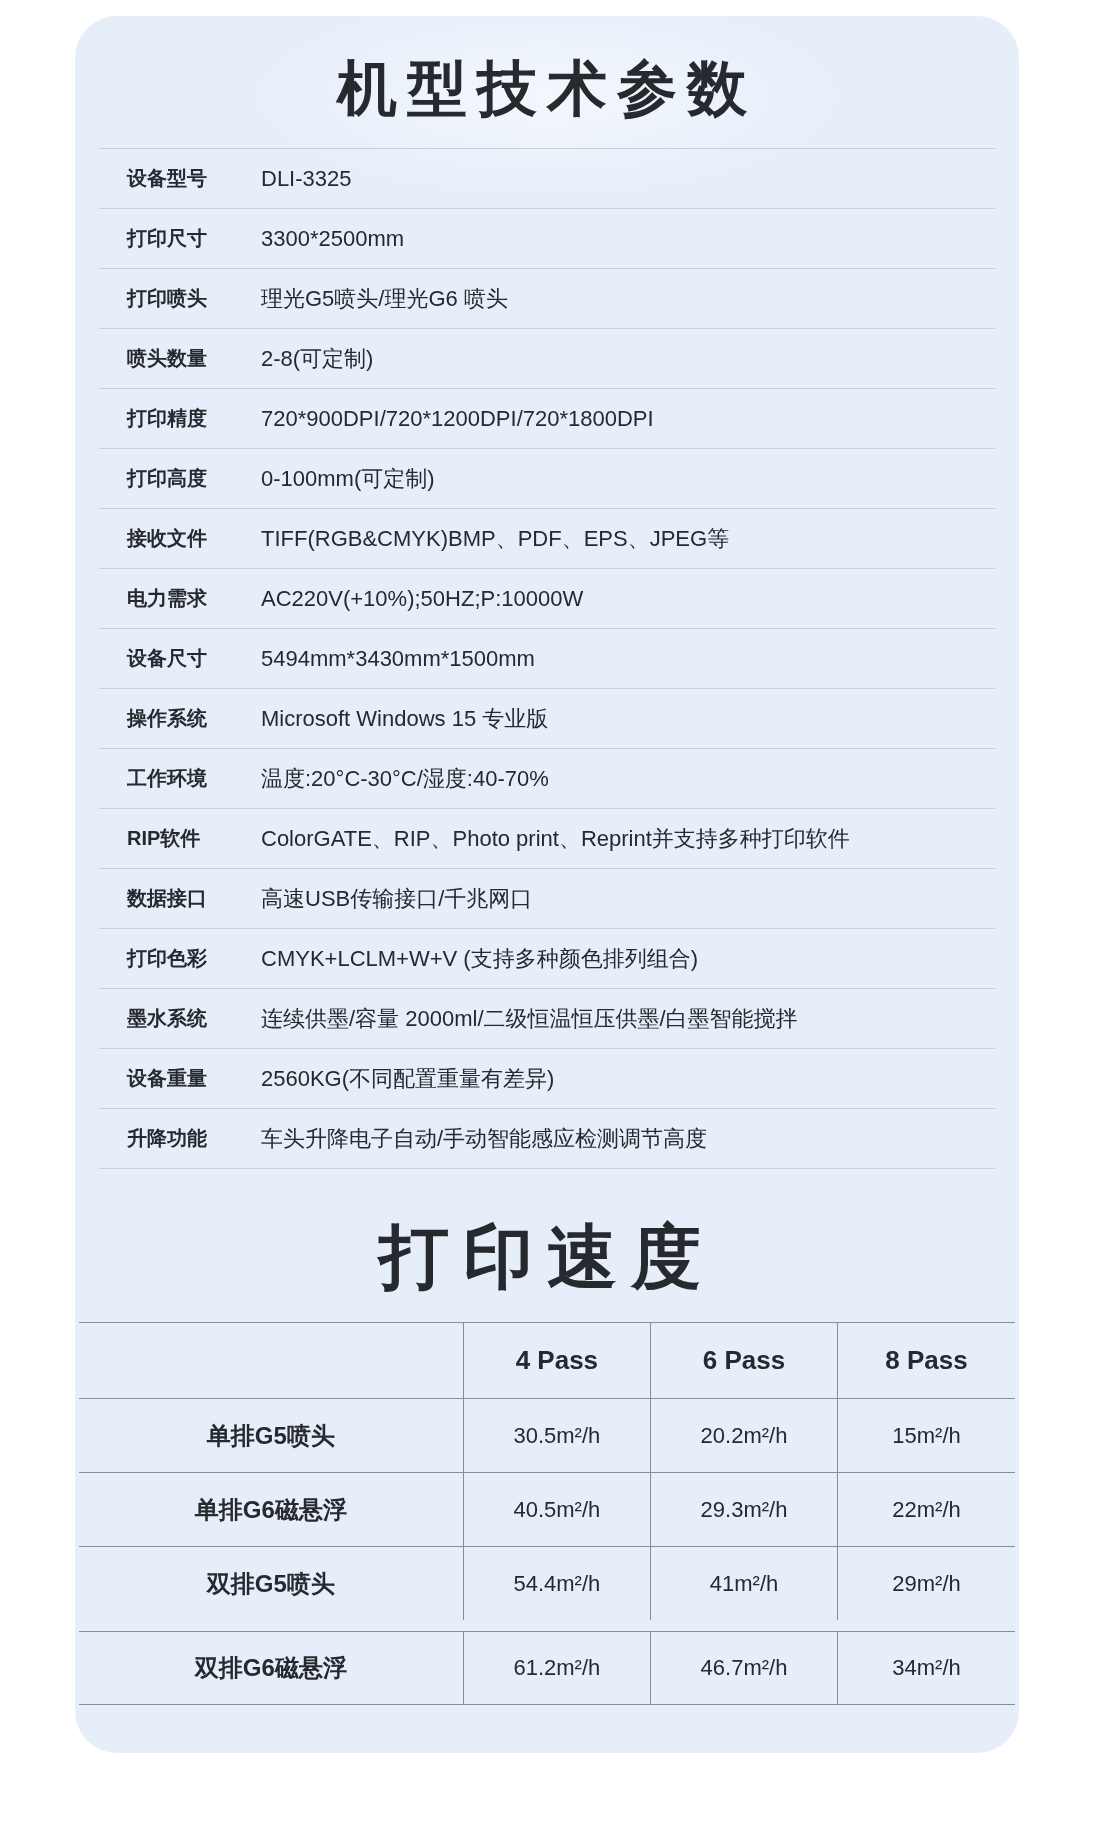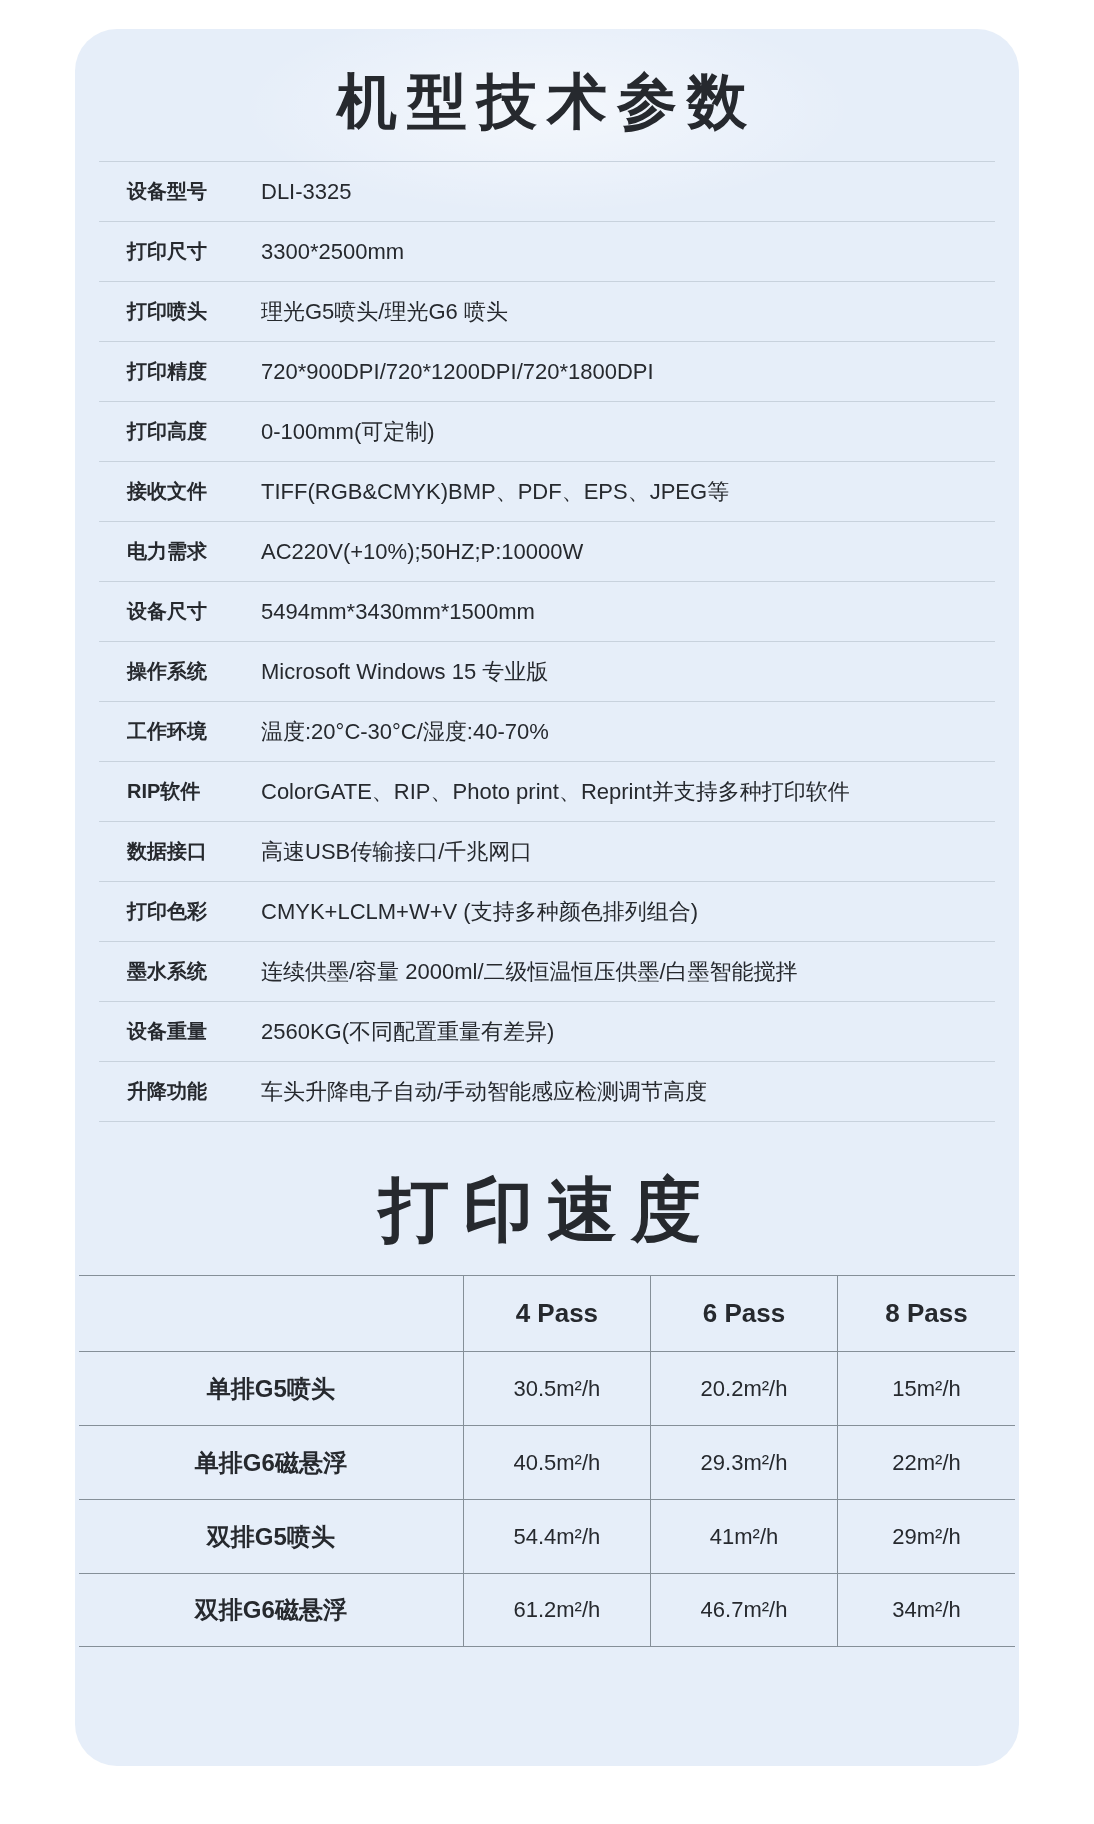--- a/index.html
+++ b/index.html
@@ -12,21 +12,21 @@
   *{box-sizing:border-box;}
   html,body{margin:0;padding:0;}
   body{
     width:1094px;height:1824px;overflow:hidden;
     background:var(--bg);
     font-family:"Liberation Sans","DejaVu Sans",sans-serif;
     color:var(--text);
   }
   .page{position:relative;width:1094px;height:1824px;background:var(--bg);}
   .card{
-    position:absolute;left:75px;top:29px;width:944px;height:1737px;
+    position:absolute;left:75px;top:16px;width:944px;height:1737px;
     border-radius:42px;
     background:
       radial-gradient(ellipse 440px 150px at 50% 80px, rgba(255,255,255,0.55), rgba(255,255,255,0) 70%),
       var(--card);
     padding-top:40px;
   }
   .card-title{
     margin:0;text-align:center;font-weight:bold;color:var(--text);
     font-size:60px;line-height:1.1;letter-spacing:10px;
   }
@@ -57,21 +57,21 @@
   }
   .sp-cell{
     display:flex;align-items:center;justify-content:center;
     height:74px;
     border-top:1px solid var(--tborder);
     font-size:22px;font-weight:500;color:var(--text);
   }
   .sp-cell.head{height:76px;font-size:26px;font-weight:bold;}
   .sp-cell.rowlabel{font-size:24px;font-weight:bold;}
   .sp-cell.vline{border-left:1px solid var(--tborder);}
-  .sp-cell.lastrow{border-bottom:1px solid var(--tborder);}
+  .sp-cell.lastrow{border-bottom:1px solid var(--tborder);margin-top:11px;}
   .footnote{
     margin:16px 24px 0 24px;
     font-size:22px;font-weight:bold;color:var(--text);
     white-space:nowrap;
   }
 </style>
 </head>
 <body>
 
 <div class="page">
@@ -83,20 +83,24 @@
           <div class="spec-label">设备型号</div>
           <div class="spec-value">DLI-3325</div>
         </div>
         <div class="spec-row">
           <div class="spec-label">打印尺寸</div>
           <div class="spec-value">3300*2500mm</div>
         </div>
         <div class="spec-row">
           <div class="spec-label">打印喷头</div>
           <div class="spec-value">理光G5喷头/理光G6 喷头</div>
+        </div>
+        <div class="spec-row">
+          <div class="spec-label">喷头数量</div>
+          <div class="spec-value">2-8(可定制)</div>
         </div>
         <div class="spec-row">
           <div class="spec-label">打印精度</div>
           <div class="spec-value">720*900DPI/720*1200DPI/720*1800DPI</div>
         </div>
         <div class="spec-row">
           <div class="spec-label">打印高度</div>
           <div class="spec-value">0-100mm(可定制)</div>
         </div>
         <div class="spec-row">

